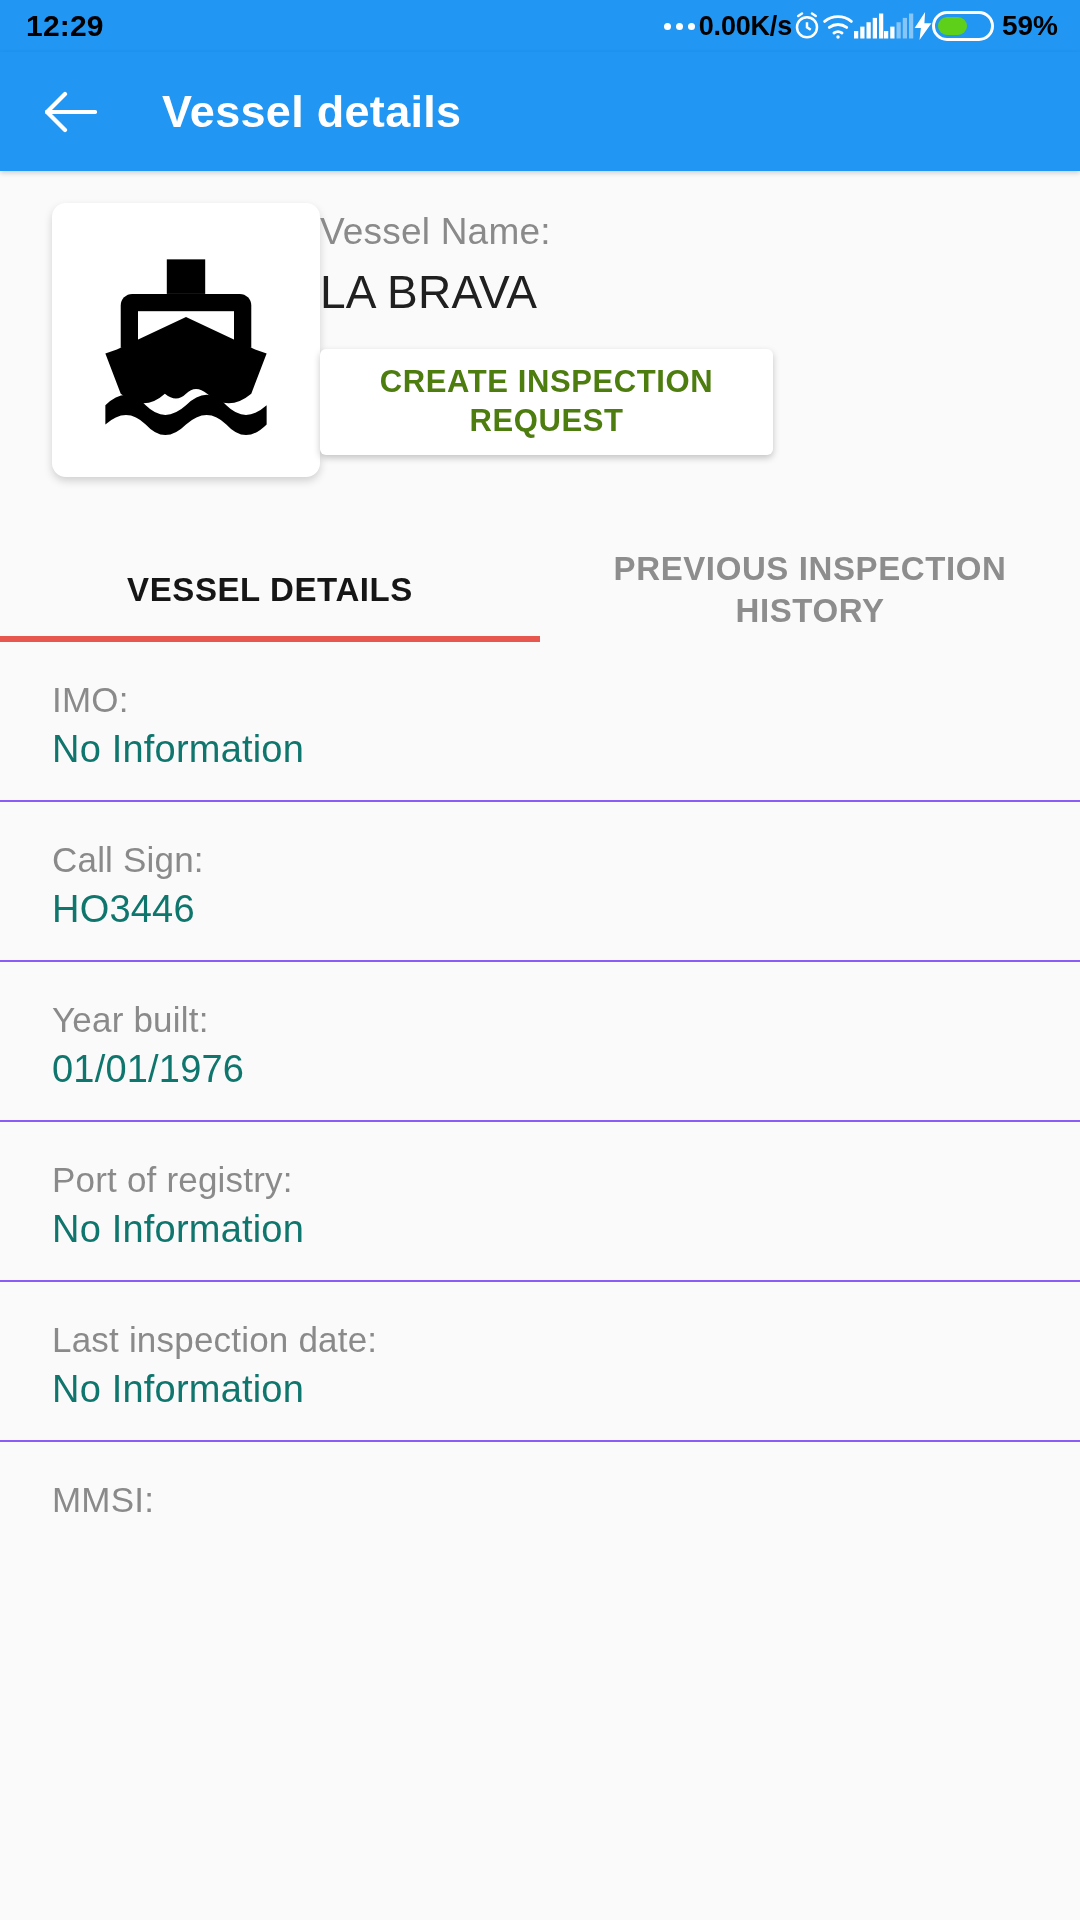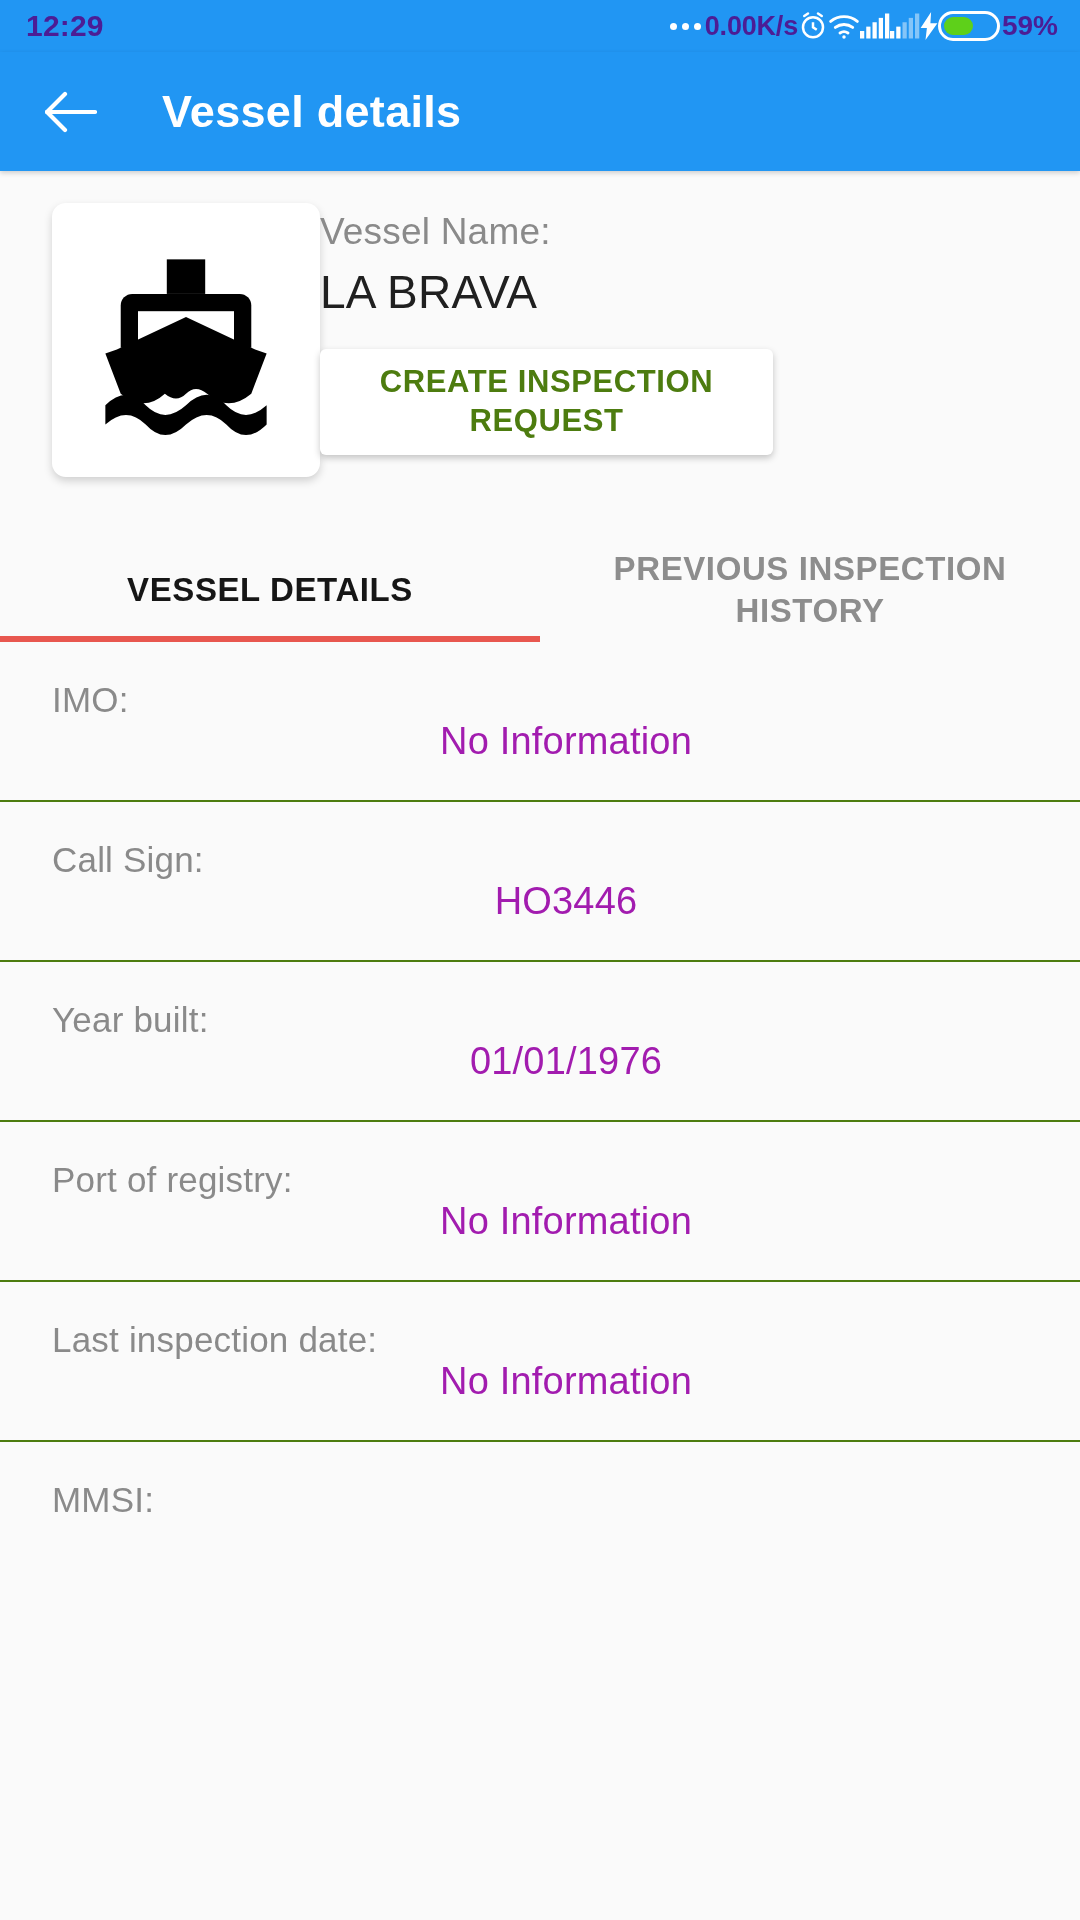--- a/index.html
+++ b/index.html
@@ -12,21 +12,21 @@
     overflow: hidden;
   }
 
   
   .status-bar {
     height: 52px;
     background: #2196f3;
     display: flex;
     align-items: center;
     padding: 0 22px 0 26px;
-    color: #4c1d95;
+    color: #000000;
   }
   .status-clock {
     font-size: 30px;
     font-weight: bold;
     letter-spacing: 0.2px;
   }
   .status-right {
     margin-left: auto;
     display: flex;
     align-items: center;
@@ -60,21 +60,21 @@
   }
   .battery .fill {
     height: 100%;
     width: 59%;
     background: #5ed01a;
     border-radius: 10px;
   }
   .batt-pct {
     font-size: 28px;
     font-weight: bold;
-    margin-left: 2px;
+    margin-left: 8px;
   }
 
   
   .app-bar {
     height: 119px;
     background: #2196f3;
     display: flex;
     align-items: center;
     padding-left: 40px;
     box-shadow: 0 2px 5px rgba(0,0,0,0.18);
@@ -188,34 +188,33 @@
     left: 0; right: 0; bottom: 0;
     height: 6px;
     background: #e8574f;
   }
 
   
   .detail-list { margin-top: 0; }
   .detail-row {
     height: 160px;
     padding: 38px 0 0 52px;
-    border-bottom: 2px solid #4d7c0f;
+    border-bottom: 2px solid #8b5cf6;
   }
   .detail-row.last { border-bottom: none; }
   .row-label {
     font-size: 35px;
     color: #8a8a8a;
     letter-spacing: 0.2px;
   }
   .row-value {
     font-size: 38px;
-    color: #a21caf;
-    margin-top: 0;
-    letter-spacing: 0.2px;
-    text-align: center;
+    color: #0f766e;
+    margin-top: 8px;
+    letter-spacing: 0.2px;
   }
 </style>
 </head>
 <body>
 
 <div class="status-bar">
   <span class="status-clock">12:29</span>
 
   <div class="status-right">
     <span class="dots-icon">

